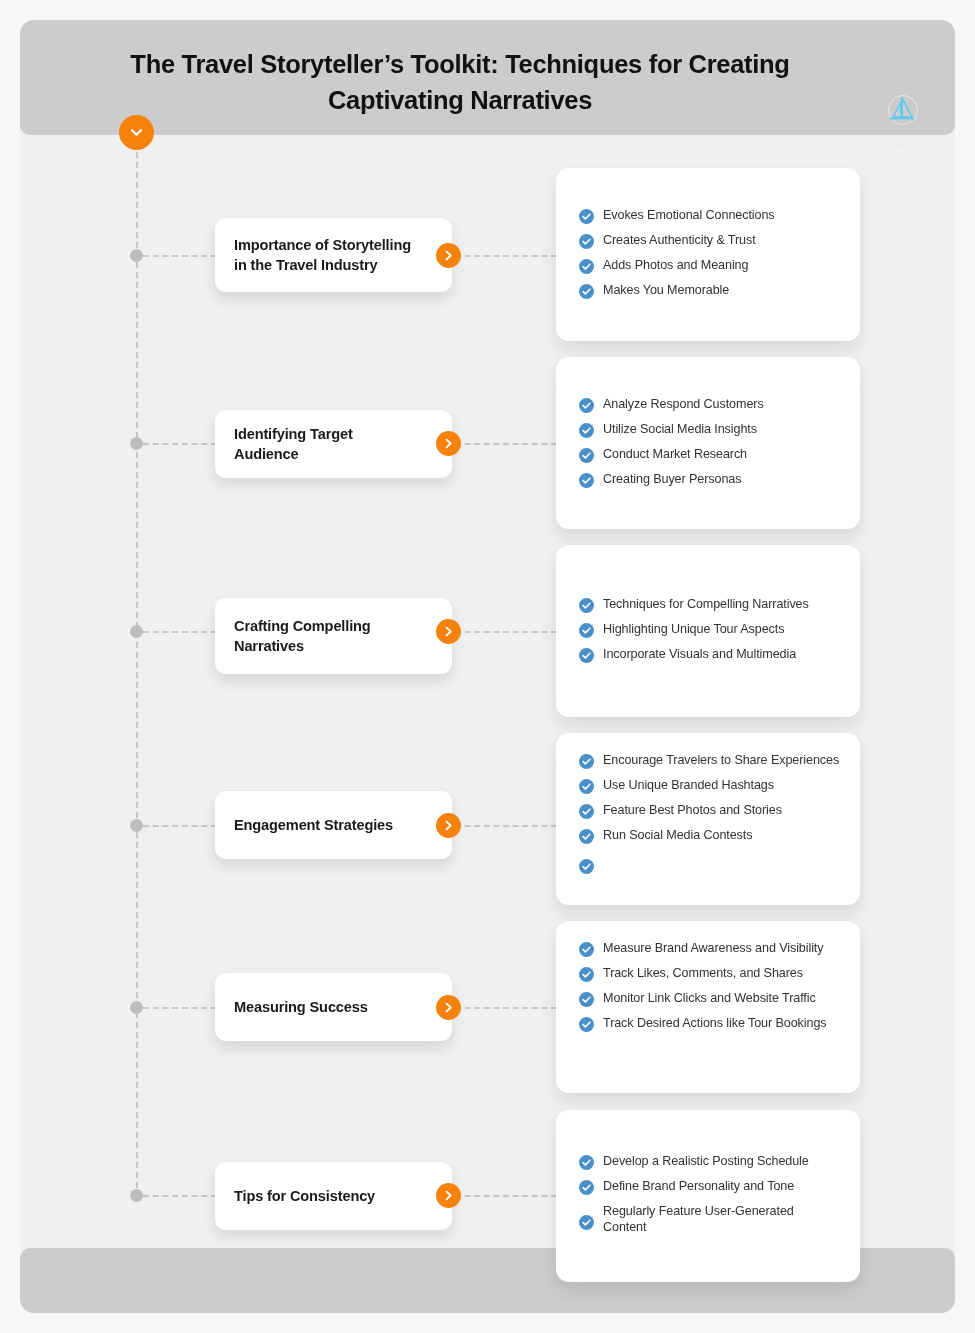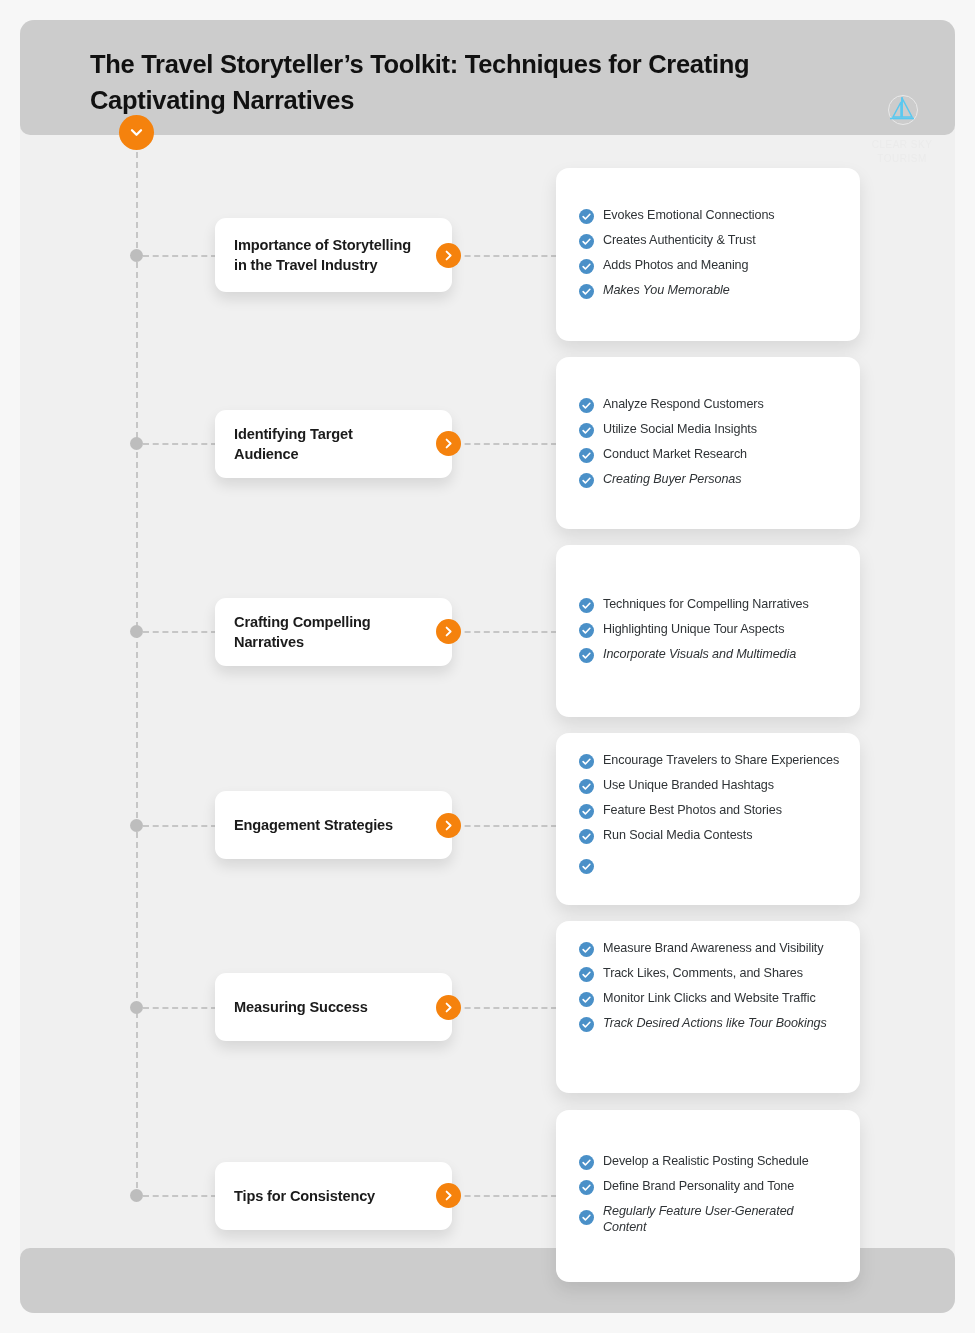--- a/index.html
+++ b/index.html
@@ -33,21 +33,21 @@
     height: 115px;
     background: #cccccc;
     border-radius: 14px 14px 10px 10px;
     z-index: 5;
   }
   .header-title {
     position: absolute;
     left: 70px;
     top: 26px;
     width: 740px;
-    text-align: left;
+    text-align: center;
     font-size: 25.5px;
     font-weight: bold;
     line-height: 1.42;
     color: #111111;
     letter-spacing: -0.3px;
   }
 
   
   .brand {
     position: absolute;
@@ -188,24 +188,24 @@
     box-shadow: 0 8px 17px rgba(0,0,0,0.10);
     z-index: 7;
   }
   .panel-list {
     position: absolute;
     left: 23px;
     right: 14px;
   }
   .bullet {
     display: flex;
-    align-items: flex-start;
+    align-items: center;
     margin-bottom: 9px;
   }
-  .bullet:last-child { margin-bottom: 0; font-style: italic; }
+  .bullet:last-child { margin-bottom: 0; }
   .check-icon {
     flex: 0 0 auto;
     width: 15px;
     height: 15px;
     margin-right: 9px;
     margin-top: 1px;
   }
   .bullet-text {
     font-size: 12.6px;
     line-height: 1.26;
@@ -280,21 +280,21 @@
 
 <div class="label-card" style="top:410px;height:68px">
   <div class="label-text">Identifying Target Audience</div>
 </div>
 <div class="chev-btn" style="left:436px;top:431px">
   <svg width="13" height="13" viewBox="0 0 13 13">
     <path d="M4.6 2.6 L8.6 6.5 L4.6 10.4" stroke="#ffffff" stroke-width="1.9" fill="none" stroke-linecap="round" stroke-linejoin="round"></path>
   </svg>
 </div>
 
-<div class="label-card" style="top:598px;height:68px">
+<div class="label-card" style="top:598px;height:76px">
   <div class="label-text">Crafting Compelling
 Narratives</div>
 </div>
 <div class="chev-btn" style="left:436px;top:619px">
   <svg width="13" height="13" viewBox="0 0 13 13">
     <path d="M4.6 2.6 L8.6 6.5 L4.6 10.4" stroke="#ffffff" stroke-width="1.9" fill="none" stroke-linecap="round" stroke-linejoin="round"></path>
   </svg>
 </div>
 
 <div class="label-card" style="top:791px;height:68px">

